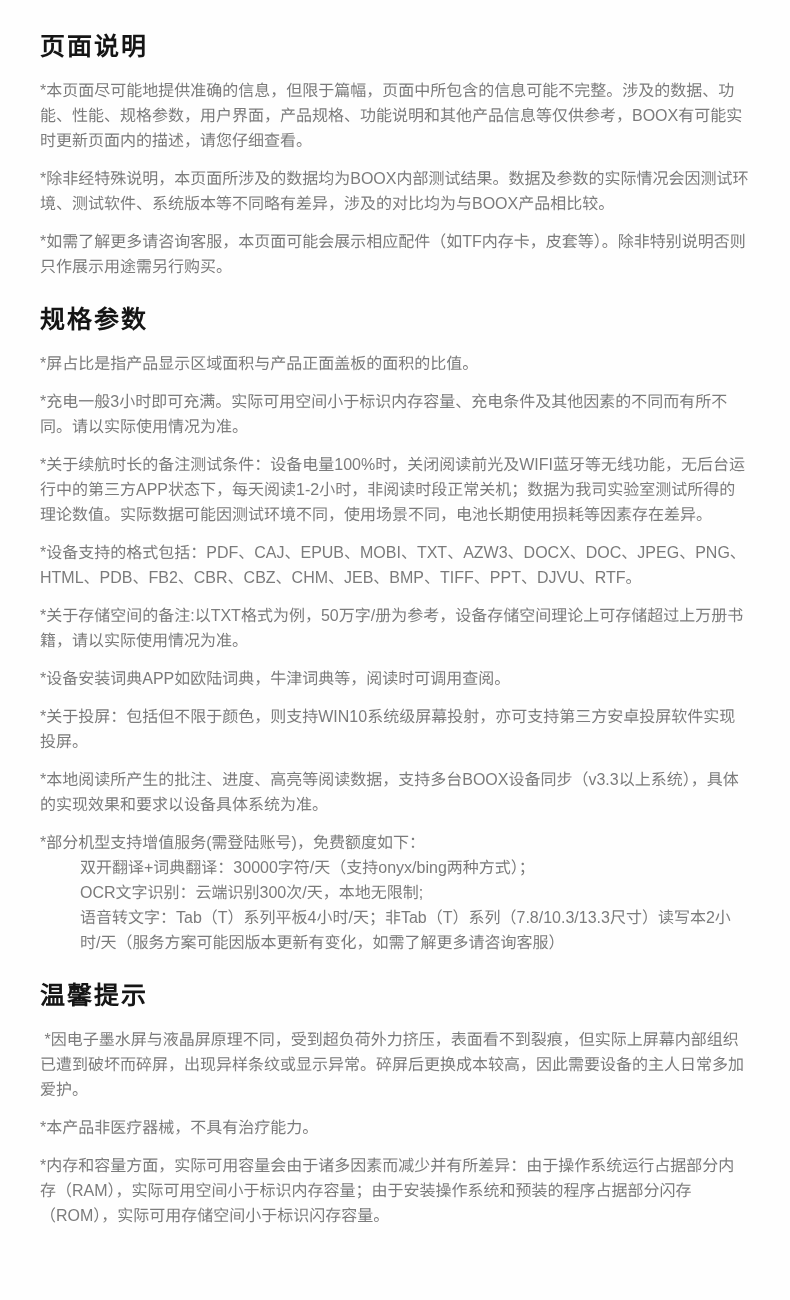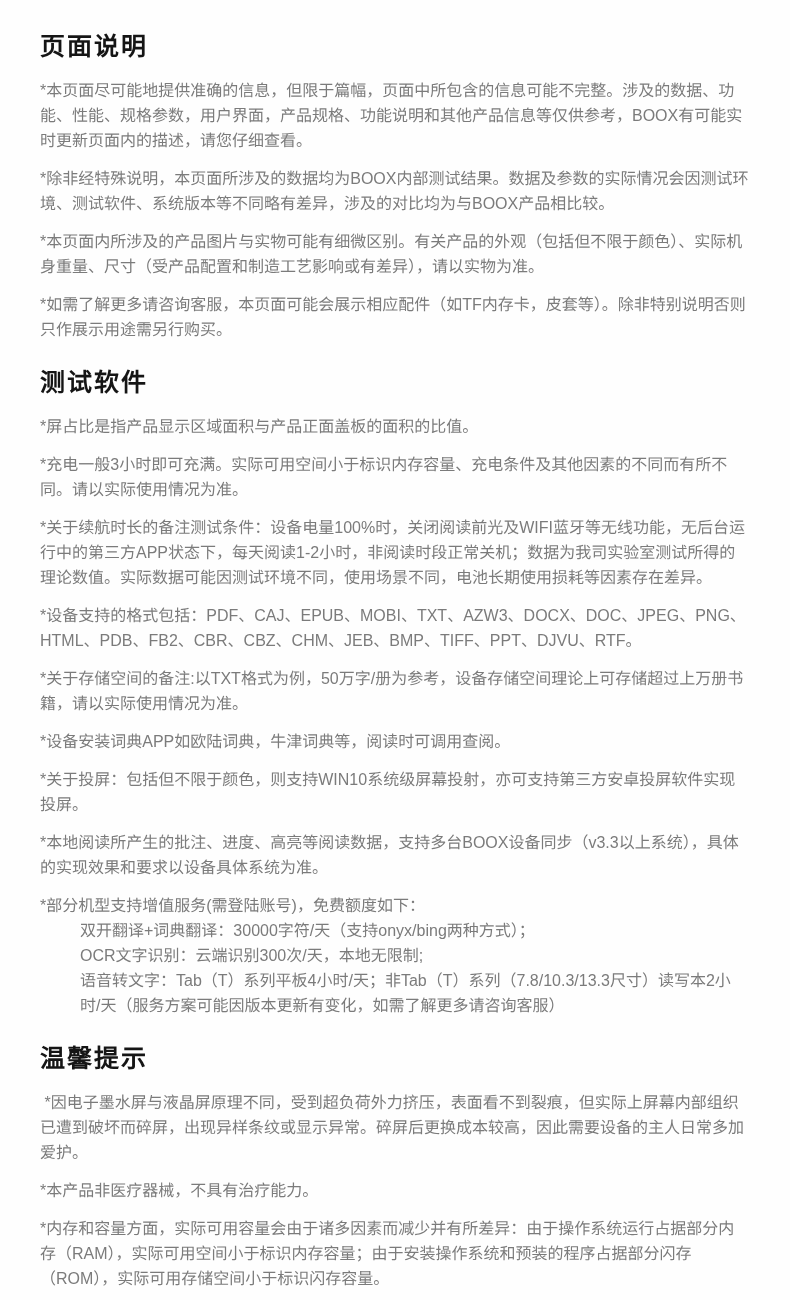--- a/index.html
+++ b/index.html
@@ -46,26 +46,25 @@
 </style>
 </head>
 <body>
 
 <div class="page">
 
   <div class="section">
     <h2 class="section-title">页面说明</h2>
     <p class="para">*本页面尽可能地提供准确的信息，但限于篇幅，页面中所包含的信息可能不完整。涉及的数据、功能、性能、规格参数，用户界面，产品规格、功能说明和其他产品信息等仅供参考，BOOX有可能实时更新页面内的描述，请您仔细查看。</p>
     <p class="para">*除非经特殊说明，本页面所涉及的数据均为BOOX内部测试结果。数据及参数的实际情况会因测试环境、测试软件、系统版本等不同略有差异，涉及的对比均为与BOOX产品相比较。</p>
-    <p class="para">*本页面内所涉及的产品图片与实物可能有细微区别。有关产品的外观（包括但不限于颜色）、实际机身重量、尺寸（受产品配置和制造工艺影响或有差异），请以实物为准。</p>
     <p class="para">*如需了解更多请咨询客服，本页面可能会展示相应配件（如TF内存卡，皮套等）。除非特别说明否则只作展示用途需另行购买。</p>
   </div>
 
   <div class="section">
-    <h2 class="section-title">测试软件</h2>
+    <h2 class="section-title">规格参数</h2>
     <p class="para">*屏占比是指产品显示区域面积与产品正面盖板的面积的比值。</p>
     <p class="para">*充电一般3小时即可充满。实际可用空间小于标识内存容量、充电条件及其他因素的不同而有所不同。请以实际使用情况为准。</p>
     <p class="para">*关于续航时长的备注测试条件：设备电量100%时，关闭阅读前光及WIFI蓝牙等无线功能，无后台运行中的第三方APP状态下，每天阅读1-2小时，非阅读时段正常关机；数据为我司实验室测试所得的理论数值。实际数据可能因测试环境不同，使用场景不同，电池长期使用损耗等因素存在差异。</p>
     <p class="para">*设备支持的格式包括：PDF、CAJ、EPUB、MOBI、TXT、AZW3、DOCX、DOC、JPEG、PNG、HTML、PDB、FB2、CBR、CBZ、CHM、JEB、BMP、TIFF、PPT、DJVU、RTF。</p>
     <p class="para">*关于存储空间的备注:以TXT格式为例，50万字/册为参考，设备存储空间理论上可存储超过上万册书籍，请以实际使用情况为准。</p>
     <p class="para">*设备安装词典APP如欧陆词典，牛津词典等，阅读时可调用查阅。</p>
     <p class="para">*关于投屏：包括但不限于颜色，则支持WIN10系统级屏幕投射，亦可支持第三方安卓投屏软件实现投屏。</p>
     <p class="para">*本地阅读所产生的批注、进度、高亮等阅读数据，支持多台BOOX设备同步（v3.3以上系统），具体的实现效果和要求以设备具体系统为准。</p>
     <p class="para" style="margin-bottom:0">*部分机型支持增值服务(需登陆账号)，免费额度如下：</p>
     <div class="sub-list">

